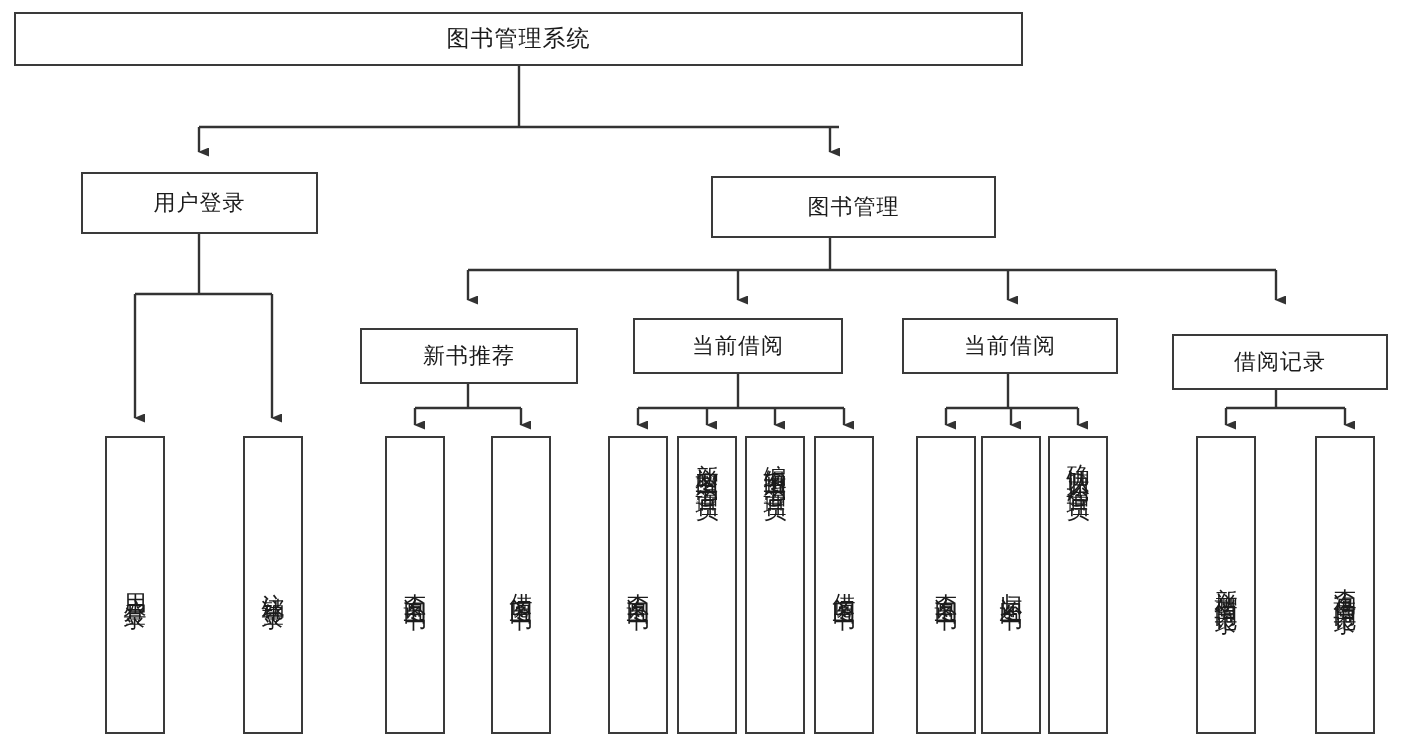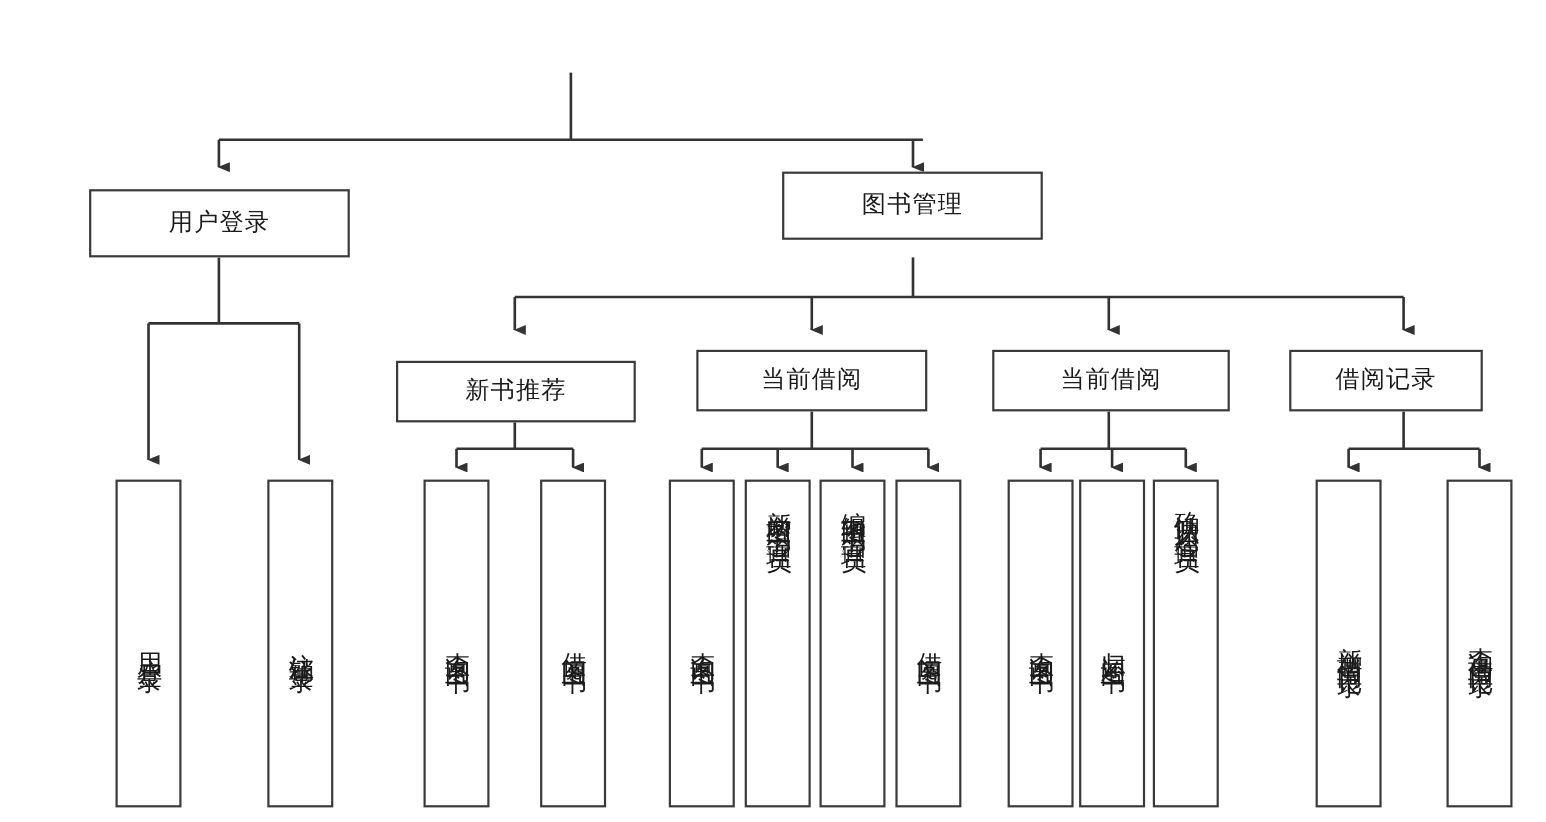--- a/index.html
+++ b/index.html
@@ -130,42 +130,45 @@
       <path d="M1011,408 L1011,425" marker-end="url(#arrowhead)"></path>
       <path d="M1078,408 L1078,425" marker-end="url(#arrowhead)"></path>
 
       <path d="M1276,374 L1276,408"></path>
       <path d="M1226,408 L1345,408"></path>
       <path d="M1226,408 L1226,425" marker-end="url(#arrowhead)"></path>
       <path d="M1345,408 L1345,425" marker-end="url(#arrowhead)"></path>
     </g>
   </svg>
 
+  <div class="node horiz root" style="left:14px; top:12px; width:1009px; height:54px;">
+    <span class="node-label">图书管理系统</span>
+  </div>
 
   <div class="node horiz" style="left:81px; top:172px; width:237px; height:62px;">
     <span class="node-label">用户登录</span>
   </div>
 
-  <div class="node horiz" style="left:711px; top:156px; width:237px; height:62px;">
+  <div class="node horiz" style="left:711px; top:176px; width:285px; height:62px;">
     <span class="node-label">图书管理</span>
   </div>
 
   <div class="node horiz" style="left:360px; top:328px; width:218px; height:56px;">
     <span class="node-label">新书推荐</span>
   </div>
 
   <div class="node horiz" style="left:633px; top:318px; width:210px; height:56px;">
     <span class="node-label">当前借阅</span>
   </div>
 
   <div class="node horiz" style="left:902px; top:318px; width:216px; height:56px;">
     <span class="node-label">当前借阅</span>
   </div>
 
-  <div class="node horiz" style="left:1172px; top:318px; width:176px; height:56px;">
+  <div class="node horiz" style="left:1172px; top:334px; width:216px; height:56px;">
     <span class="node-label">借阅记录</span>
   </div>
 
   <div class="node vert center-text" style="left:105px; top:436px; width:60px; height:298px;">
     <span class="node-label">用户登录</span>
   </div>
 
   <div class="node vert center-text" style="left:243px; top:436px; width:60px; height:298px;">
     <span class="node-label">注销登录</span>
   </div>

